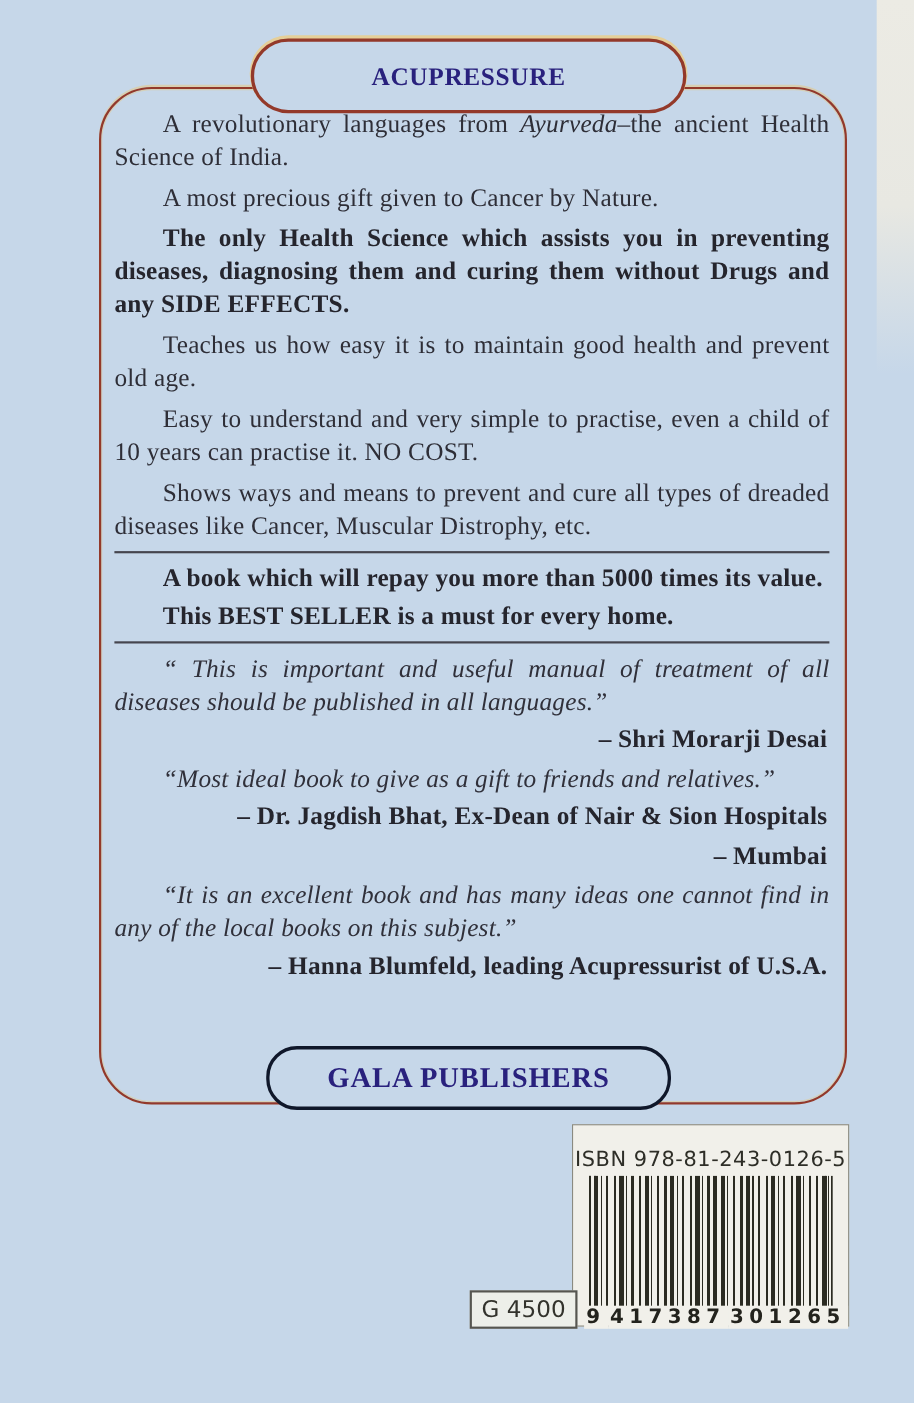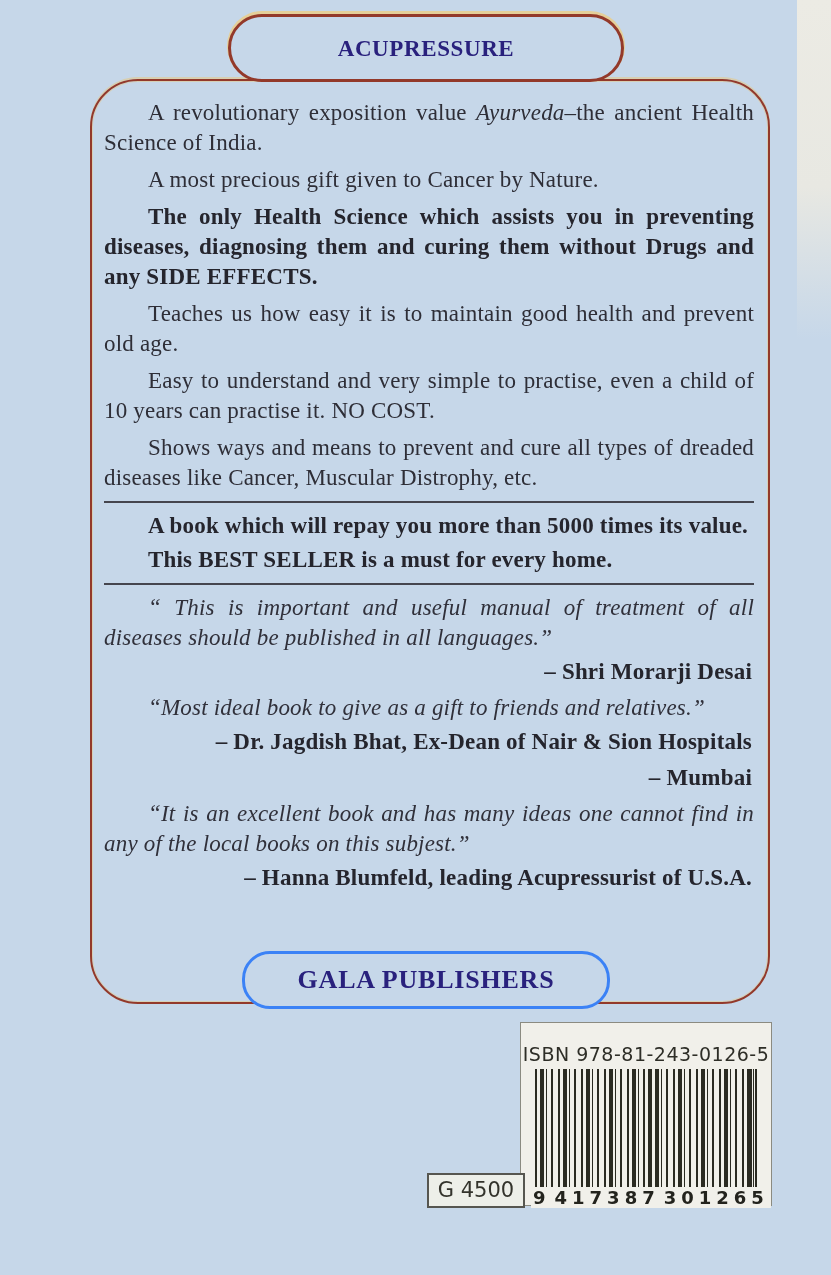--- a/index.html
+++ b/index.html
@@ -11,31 +11,31 @@
   .page-edge{
     position:absolute;right:0;top:0;width:34px;height:340px;
     background:linear-gradient(180deg,#ecebe4 0%,#e8e8e2 55%,rgba(232,232,226,0) 100%);
   }
   .frame{
     position:absolute;left:90px;top:79px;width:676px;height:921px;
     border:2px solid #93392a;border-radius:48px;
     box-shadow:inset 0 0 0 1px rgba(233,200,122,.45), 0 -2px 0 rgba(233,200,122,.5);
   }
   .badge-top{
-    position:absolute;left:228px;top:14px;width:390px;height:62px;
+    position:absolute;left:228px;top:35px;width:390px;height:62px;
     background:#c6d7e9;border:3px solid #93392a;border-radius:34px;
     box-shadow:0 -2px 0 1px rgba(236,205,132,.8);
     display:flex;flex-direction:column;align-items:center;justify-content:center;
     z-index:3;
   }
   .badge-top .l1{font-size:23px;font-weight:bold;color:#29217d;letter-spacing:.6px;line-height:27px;}
   .badge-top .l2{font-size:23px;font-weight:bold;color:#29217d;letter-spacing:.4px;line-height:27px;}
   .badge-bottom{
     position:absolute;left:242px;top:951px;width:362px;height:52px;
-    background:#c6d7e9;border:3px solid #3b82f6;border-radius:28px;
+    background:#c6d7e9;border:3px solid #0f172a;border-radius:28px;
     display:flex;align-items:center;justify-content:center;z-index:3;
   }
   .badge-bottom .pub{font-size:26px;font-weight:bold;color:#29217d;letter-spacing:.8px;}
   .content{
     position:absolute;left:104px;top:98px;width:650px;z-index:2;
     color:#2e2e37;font-size:23px;line-height:30px;letter-spacing:.2px;
   }
   .content p{margin:0 0 7px 0;text-indent:44px;text-align:justify;}
   .content p.tight{margin-bottom:4px;}
   .content .bold{font-weight:bold;color:#25252d;}
@@ -83,21 +83,21 @@
 
 <div class="page-edge"></div>
 
 <div class="frame"></div>
 
 <div class="badge-top">
   <div class="l1">ACUPRESSURE</div>
 </div>
 
 <div class="content">
-  <p><span>A revolutionary exposition value </span><span class="em">Ayurveda</span><span>–the ancient Health Science of India.</span></p>
+  <p><span>A revolutionary languages from </span><span class="em">Ayurveda</span><span>–the ancient Health Science of India.</span></p>
   <p>A most precious gift given to Cancer by Nature.</p>
   <p class="bold">The only Health Science which  assists you in preventing diseases, diagnosing them and curing them without Drugs and any SIDE EFFECTS.</p>
   <p>Teaches us how easy it is to maintain good health and prevent old age.</p>
   <p>Easy to understand and very simple to practise, even a child of 10 years can practise it. NO COST.</p>
   <p class="tight">Shows ways and means to prevent and cure all types of dreaded diseases like Cancer, Muscular Distrophy, etc.</p>
   <hr class="rule">
   <p class="bold tight">A book which will repay you more than 5000 times its value.</p>
   <p class="bold tight">This BEST SELLER is a must for every home.</p>
   <hr class="rule">
   <p class="quote tight">“ This is important and useful manual of treatment of all diseases should be published in all languages.”</p>

